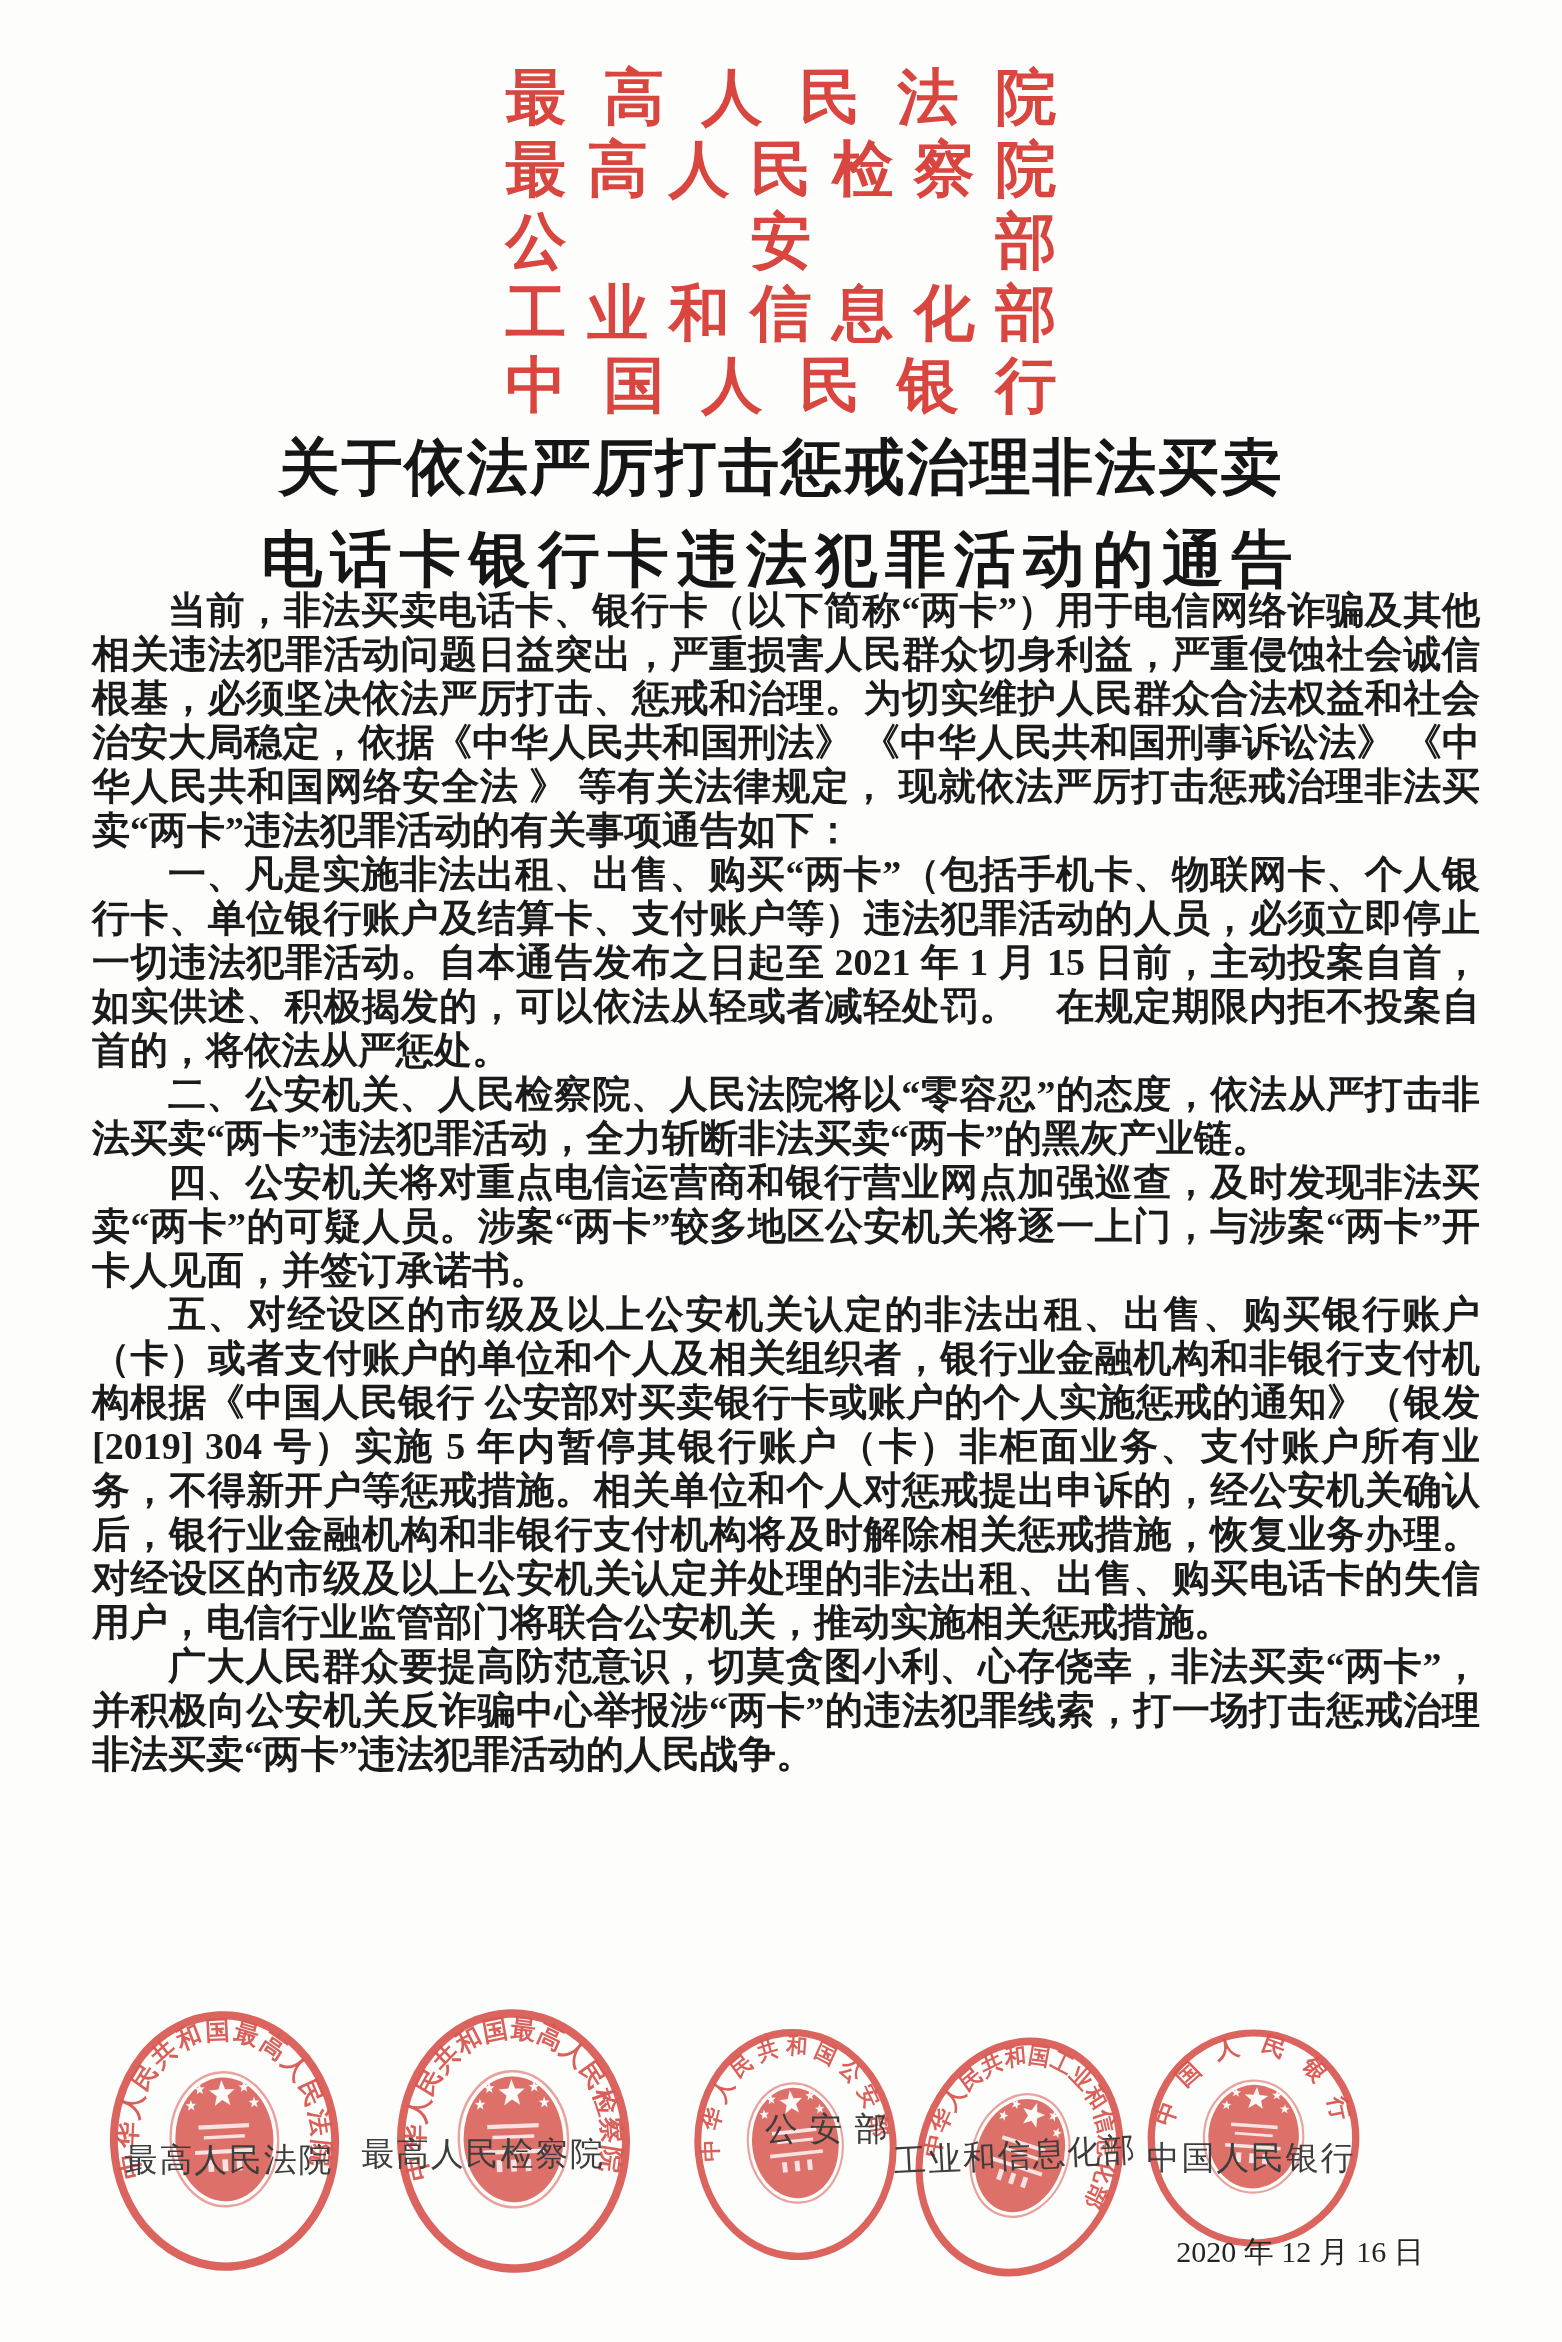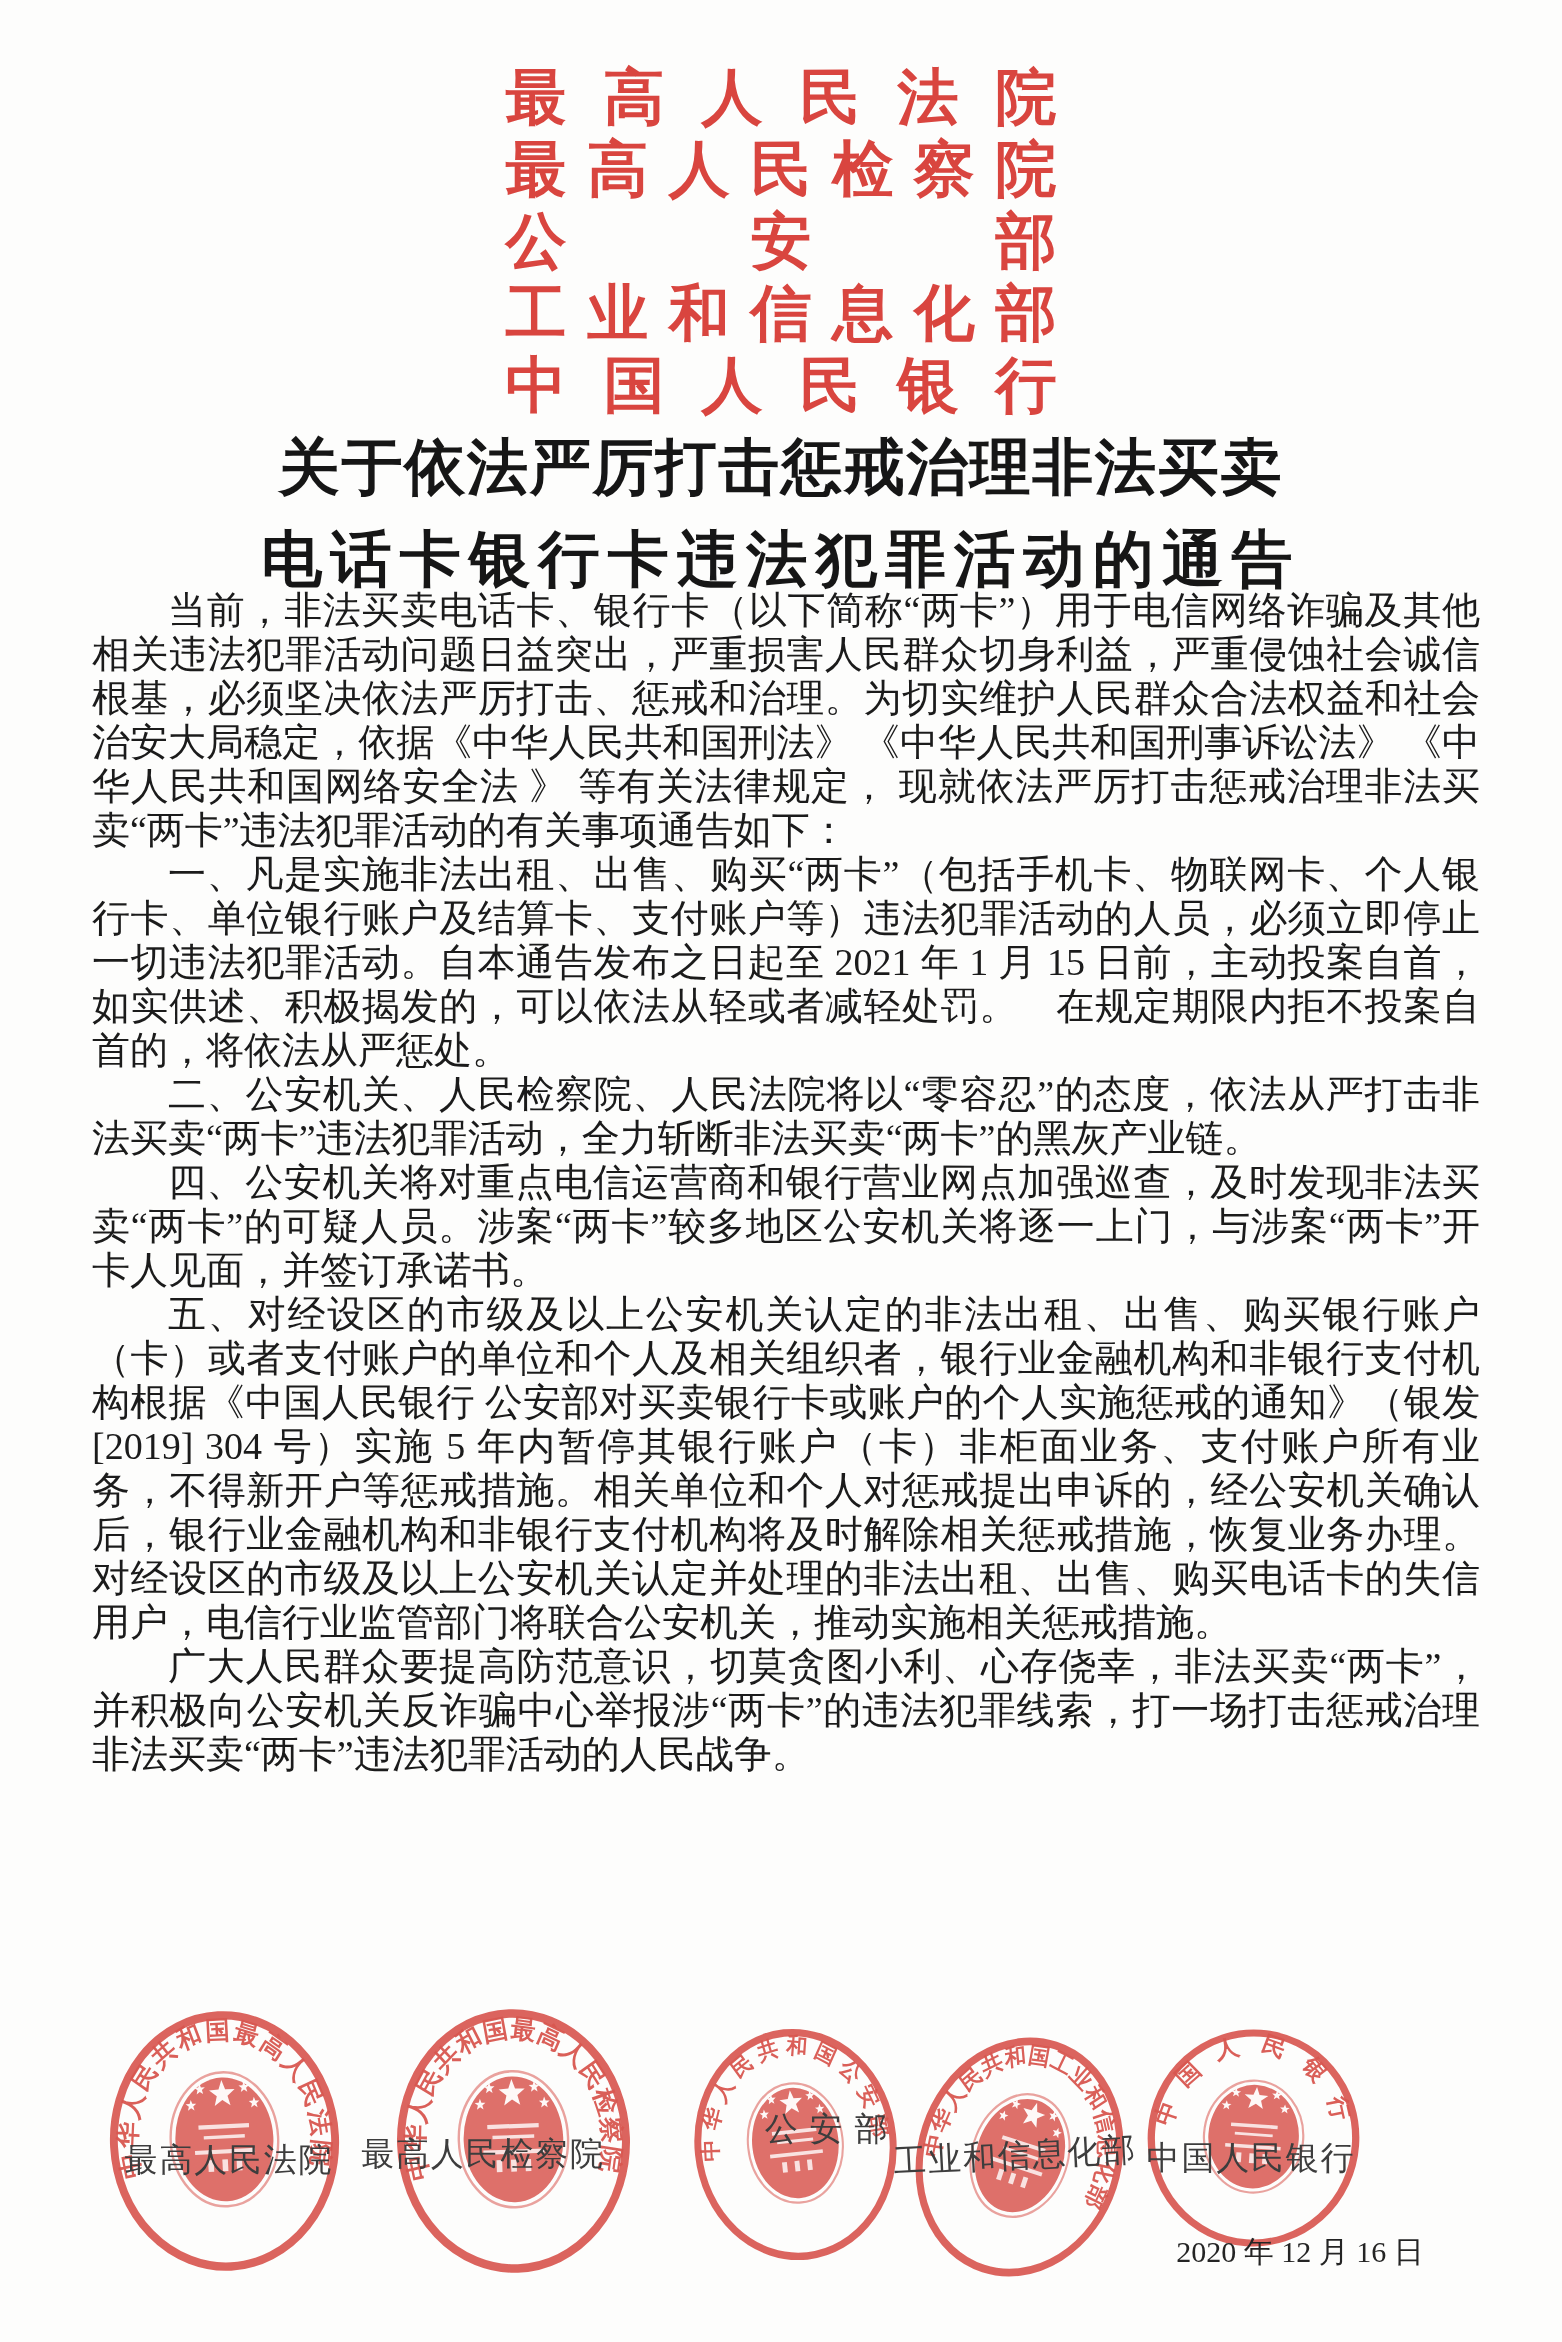--- a/index.html
+++ b/index.html
@@ -16,21 +16,21 @@
   }
   
   .doc-title{position:absolute;top:422px;left:0;width:100%;text-align:center;color:#161616;font-weight:bold;}
   .doc-title .t1{font-size:61px;line-height:92px;letter-spacing:1.8px;}
   .doc-title .t2{font-size:61px;line-height:92px;letter-spacing:8.3px;text-align:center;}
   
   .body-text{
     position:absolute;top:588px;left:92px;width:1388px;
     font-size:38px;line-height:44px;color:#1b1b1b;text-align:justify;
   }
-  .body-text p{margin:0;text-indent:2em;}
+  .body-text p{margin:0;text-indent:2em;font-weight:bold;}
   
   .seal{position:absolute;}
   .seal svg{display:block;}
   .seal-label{
     position:absolute;color:#3d3d3d;font-size:33px;white-space:nowrap;
     transform:translate(-50%,-50%);letter-spacing:1.8px;
   }
   .issue-date{
     position:absolute;color:#242424;font-size:30px;white-space:nowrap;
     transform:translate(-50%,-50%);

